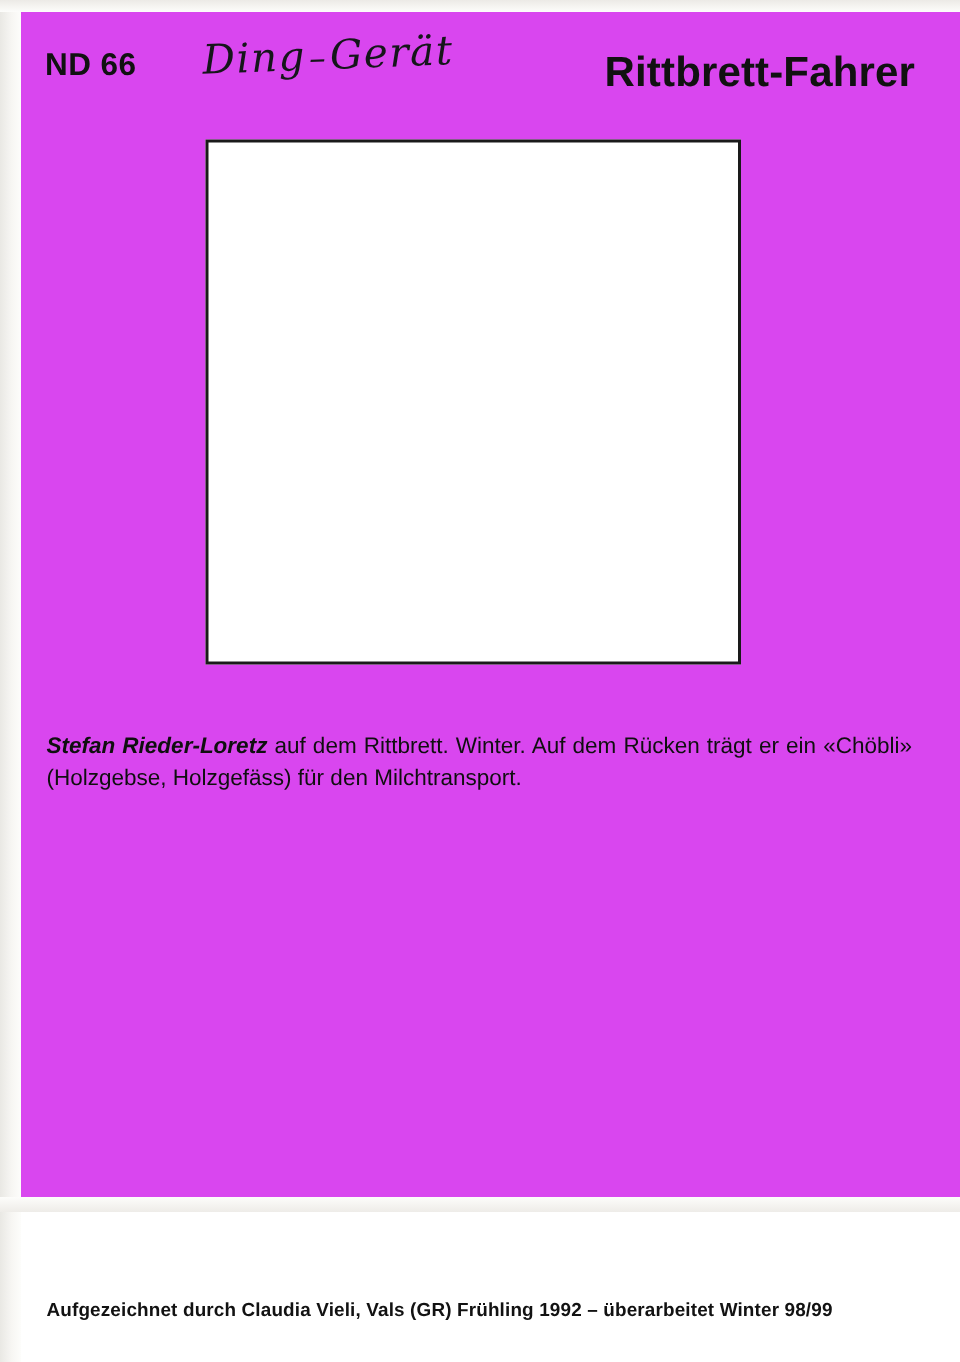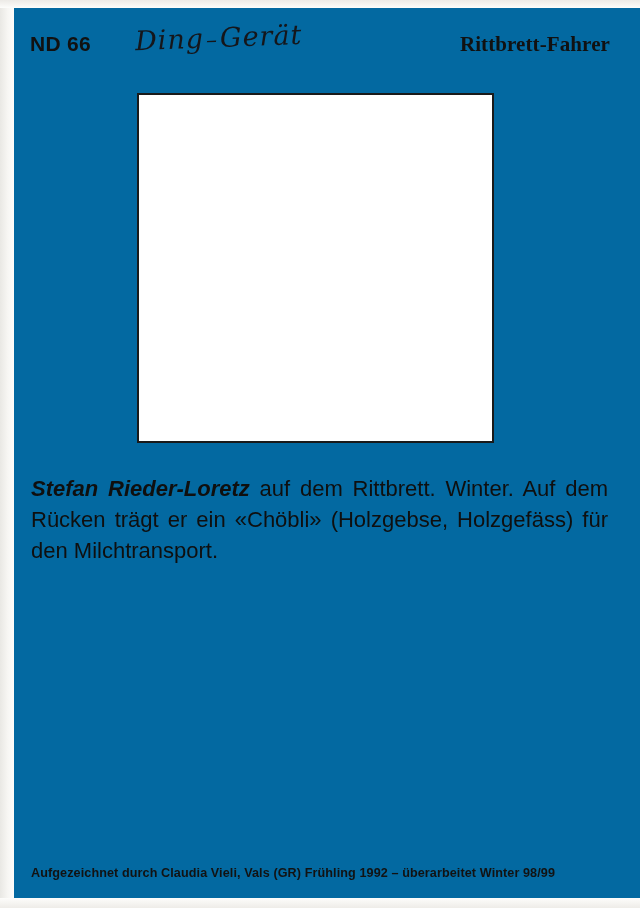--- a/index.html
+++ b/index.html
@@ -15,22 +15,22 @@
     position: relative;
     overflow: hidden;
   }
 
   
   .sheet {
     position: absolute;
     left: 0;
     top: 0;
     width: 640px;
-    height: 908px;
-    background: #0369a1;
+    height: 808px;
+    background: #d946ef;
   }
 
   
   .scan-edge-left {
     position: absolute;
     left: 0;
     top: 0;
     width: 14px;
     height: 908px;
     background: linear-gradient(to right, #e9e8e4 0%, #f7f6f3 55%, #fdfdfb 100%);
@@ -90,46 +90,45 @@
     white-space: nowrap;
   }
   .handwriting .hw-dash {
     font-size: 22px;
     padding: 0 2px;
   }
   .card-title {
     position: absolute;
     right: 0;
     top: 4px;
-    font-size: 21px;
+    font-size: 28px;
     font-weight: bold;
     letter-spacing: 0.1px;
     white-space: nowrap;
-    font-family: Liberation Serif, serif;
   }
 
   
   .image-frame {
     position: absolute;
     left: 137px;
     top: 93px;
     width: 357px;
     height: 350px;
     border: 2px solid #1a1a1a;
     background: #ffffff;
     box-sizing: border-box;
   }
 
   
   .caption {
     position: absolute;
     left: 31px;
-    top: 473px;
+    top: 487px;
     width: 577px;
-    font-size: 22px;
+    font-size: 15px;
     line-height: 1.42;
     text-align: justify;
     text-justify: inter-word;
     color: #0f0f0f;
   }
   .caption .person {
     font-weight: bold;
     font-style: italic;
   }
 

